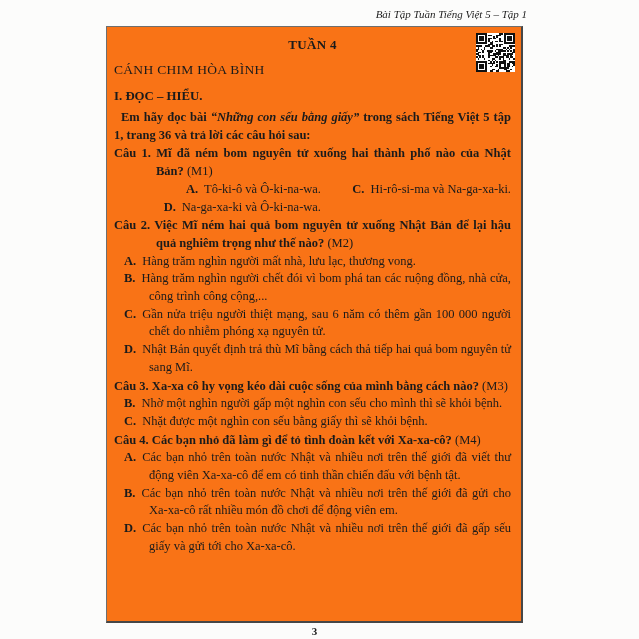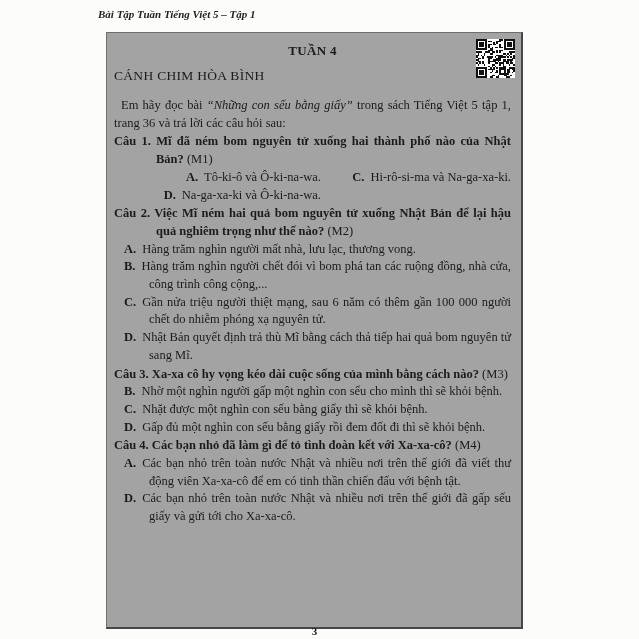--- a/index.html
+++ b/index.html
@@ -3,36 +3,36 @@
 <meta charset="utf-8">
 <style>
   html,body{margin:0;padding:0;}
   body{
     width:639px;height:639px;position:relative;overflow:hidden;
     background:#fcfcfb;
     font-family:"Liberation Serif","DejaVu Serif",serif;
     color:#1b1b1b;
   }
   .running-header{
-    position:absolute;top:8px;left:98px;width:415px;
-    font-size:11px;font-weight:bold;font-style:italic;
+    position:absolute;top:8px;left:112px;width:415px;
+    text-align:right;font-size:11px;font-weight:normal;font-style:italic;
     color:#222;
   }
   .sheet{
-    position:absolute;left:106px;top:32px;width:417px;height:597px;
-    box-sizing:border-box;background:#a3a3a3;
+    position:absolute;left:106px;top:26px;width:417px;height:597px;
+    box-sizing:border-box;background:#f97316;
     border:1px solid #6e6e6e;border-right:2px solid #474747;border-bottom:2px solid #474747;
     padding:5px 10px 8px 7px;
   }
   .week-title{ text-align:center;font-weight:bold;font-size:13px;margin-top:5px;letter-spacing:.3px;}
   .lesson-title{ text-align:left;font-weight:normal;font-size:13.5px;margin-top:9px;letter-spacing:.3px;}
   .qr{ position:absolute;top:6px;right:6px;width:39px;height:39px;}
   .sec-heading{ font-weight:bold;font-size:12.8px;margin:11px 0 0 0;}
   .txt{ font-size:12.5px;line-height:17.7px;text-align:justify;margin:0;}
-  .intro{ text-indent:7px;margin-top:13px;font-weight:normal;}
+  .intro{ text-indent:7px;margin-top:5px;font-weight:bold;}
   .intro .quote{ font-style:italic;}
   .qblock{ margin-top:1px;}
   .stem{ font-weight:bold;padding-left:42px;text-indent:-42px;}
   .stem .level{ font-weight:normal;}
   .opt{ padding-left:35px;text-indent:-25px;}
   .opt .letter{ font-weight:bold;padding-right:6px;}
   .opt2col{ display:grid;grid-template-columns:207px 1fr;}
   .opt2col .opt{ text-align:right;}
   .page-number{
     position:absolute;top:625px;left:106px;width:417px;
@@ -255,20 +255,21 @@
       <rect x="13" y="24" width="1" height="1" fill="#111"></rect>
       <rect x="14" y="24" width="1" height="1" fill="#111"></rect>
       <rect x="19" y="24" width="1" height="1" fill="#111"></rect>
       <rect x="20" y="24" width="1" height="1" fill="#111"></rect>
       <rect x="21" y="24" width="1" height="1" fill="#111"></rect>
     </svg>
 
   <div class="week-title">TUẦN 4</div>
   <div class="lesson-title">CÁNH CHIM HÒA BÌNH</div>
 
+  <div class="sec-heading">I. ĐỌC – HIỂU.</div>
 
   <p class="txt intro"><span>Em hãy đọc bài </span><span class="quote">“Những con sếu bằng giấy”</span><span> trong sách Tiếng Việt 5 tập 1, trang 36 và trả lời các câu hỏi sau:</span></p>
 
   <div class="qblock">
     <p class="txt stem"><span>Câu 1. Mĩ đã ném bom nguyên tử xuống hai thành phố nào của Nhật Bản?</span>
       <span class="level">(M1)</span></p>
     <div class="opt2col">
       <p class="txt opt"><span class="letter">A.</span><span>Tô-ki-ô và Ô-ki-na-wa.</span></p>
       <p class="txt opt"><span class="letter">C.</span><span>Hi-rô-si-ma và Na-ga-xa-ki.</span></p>
       <p class="txt opt"><span class="letter">D.</span><span>Na-ga-xa-ki và Ô-ki-na-wa.</span></p>
@@ -282,25 +283,25 @@
     <p class="txt opt"><span class="letter">B.</span><span>Hàng trăm nghìn người chết đói vì bom phá tan các ruộng đồng, nhà cửa, công trình công cộng,...</span></p>
     <p class="txt opt"><span class="letter">C.</span><span>Gần nửa triệu người thiệt mạng, sau 6 năm có thêm gần 100 000 người chết do nhiễm phóng xạ nguyên tử.</span></p>
     <p class="txt opt"><span class="letter">D.</span><span>Nhật Bản quyết định trả thù Mĩ bằng cách thả tiếp hai quả bom nguyên tử sang Mĩ.</span></p>
   </div>
 
   <div class="qblock">
     <p class="txt stem"><span>Câu 3. Xa-xa cô hy vọng kéo dài cuộc sống của mình bằng cách nào?</span>
       <span class="level">(M3)</span></p>
     <p class="txt opt"><span class="letter">B.</span><span>Nhờ một nghìn người gấp một nghìn con sếu cho mình thì sẽ khỏi bệnh.</span></p>
     <p class="txt opt"><span class="letter">C.</span><span>Nhặt được một nghìn con sếu bằng giấy thì sẽ khỏi bệnh.</span></p>
-    <p class="txt opt"><span class="letter">D.</span><span>Gấp đủ một nghìn con sếu bằng giấy rồi đem đốt đi thì sẽ khỏi bệnh.</span></p>
   </div>
 
   <div class="qblock">
     <p class="txt stem"><span>Câu 4. Các bạn nhỏ đã làm gì để tỏ tình đoàn kết với Xa-xa-cô?</span>
       <span class="level">(M4)</span></p>
     <p class="txt opt"><span class="letter">A.</span><span>Các bạn nhỏ trên toàn nước Nhật và nhiều nơi trên thế giới đã viết thư động viên Xa-xa-cô để em có tinh thần chiến đấu với bệnh tật.</span></p>
+    <p class="txt opt"><span class="letter">B.</span><span>Các bạn nhỏ trên toàn nước Nhật và nhiều nơi trên thế giới đã gửi cho Xa-xa-cô rất nhiều món đồ chơi để động viên em.</span></p>
     <p class="txt opt"><span class="letter">D.</span><span>Các bạn nhỏ trên toàn nước Nhật và nhiều nơi trên thế giới đã gấp sếu giấy và gửi tới cho Xa-xa-cô.</span></p>
   </div>
 
 </div>
 
 <div class="page-number">3</div>
 
 </body></html>

